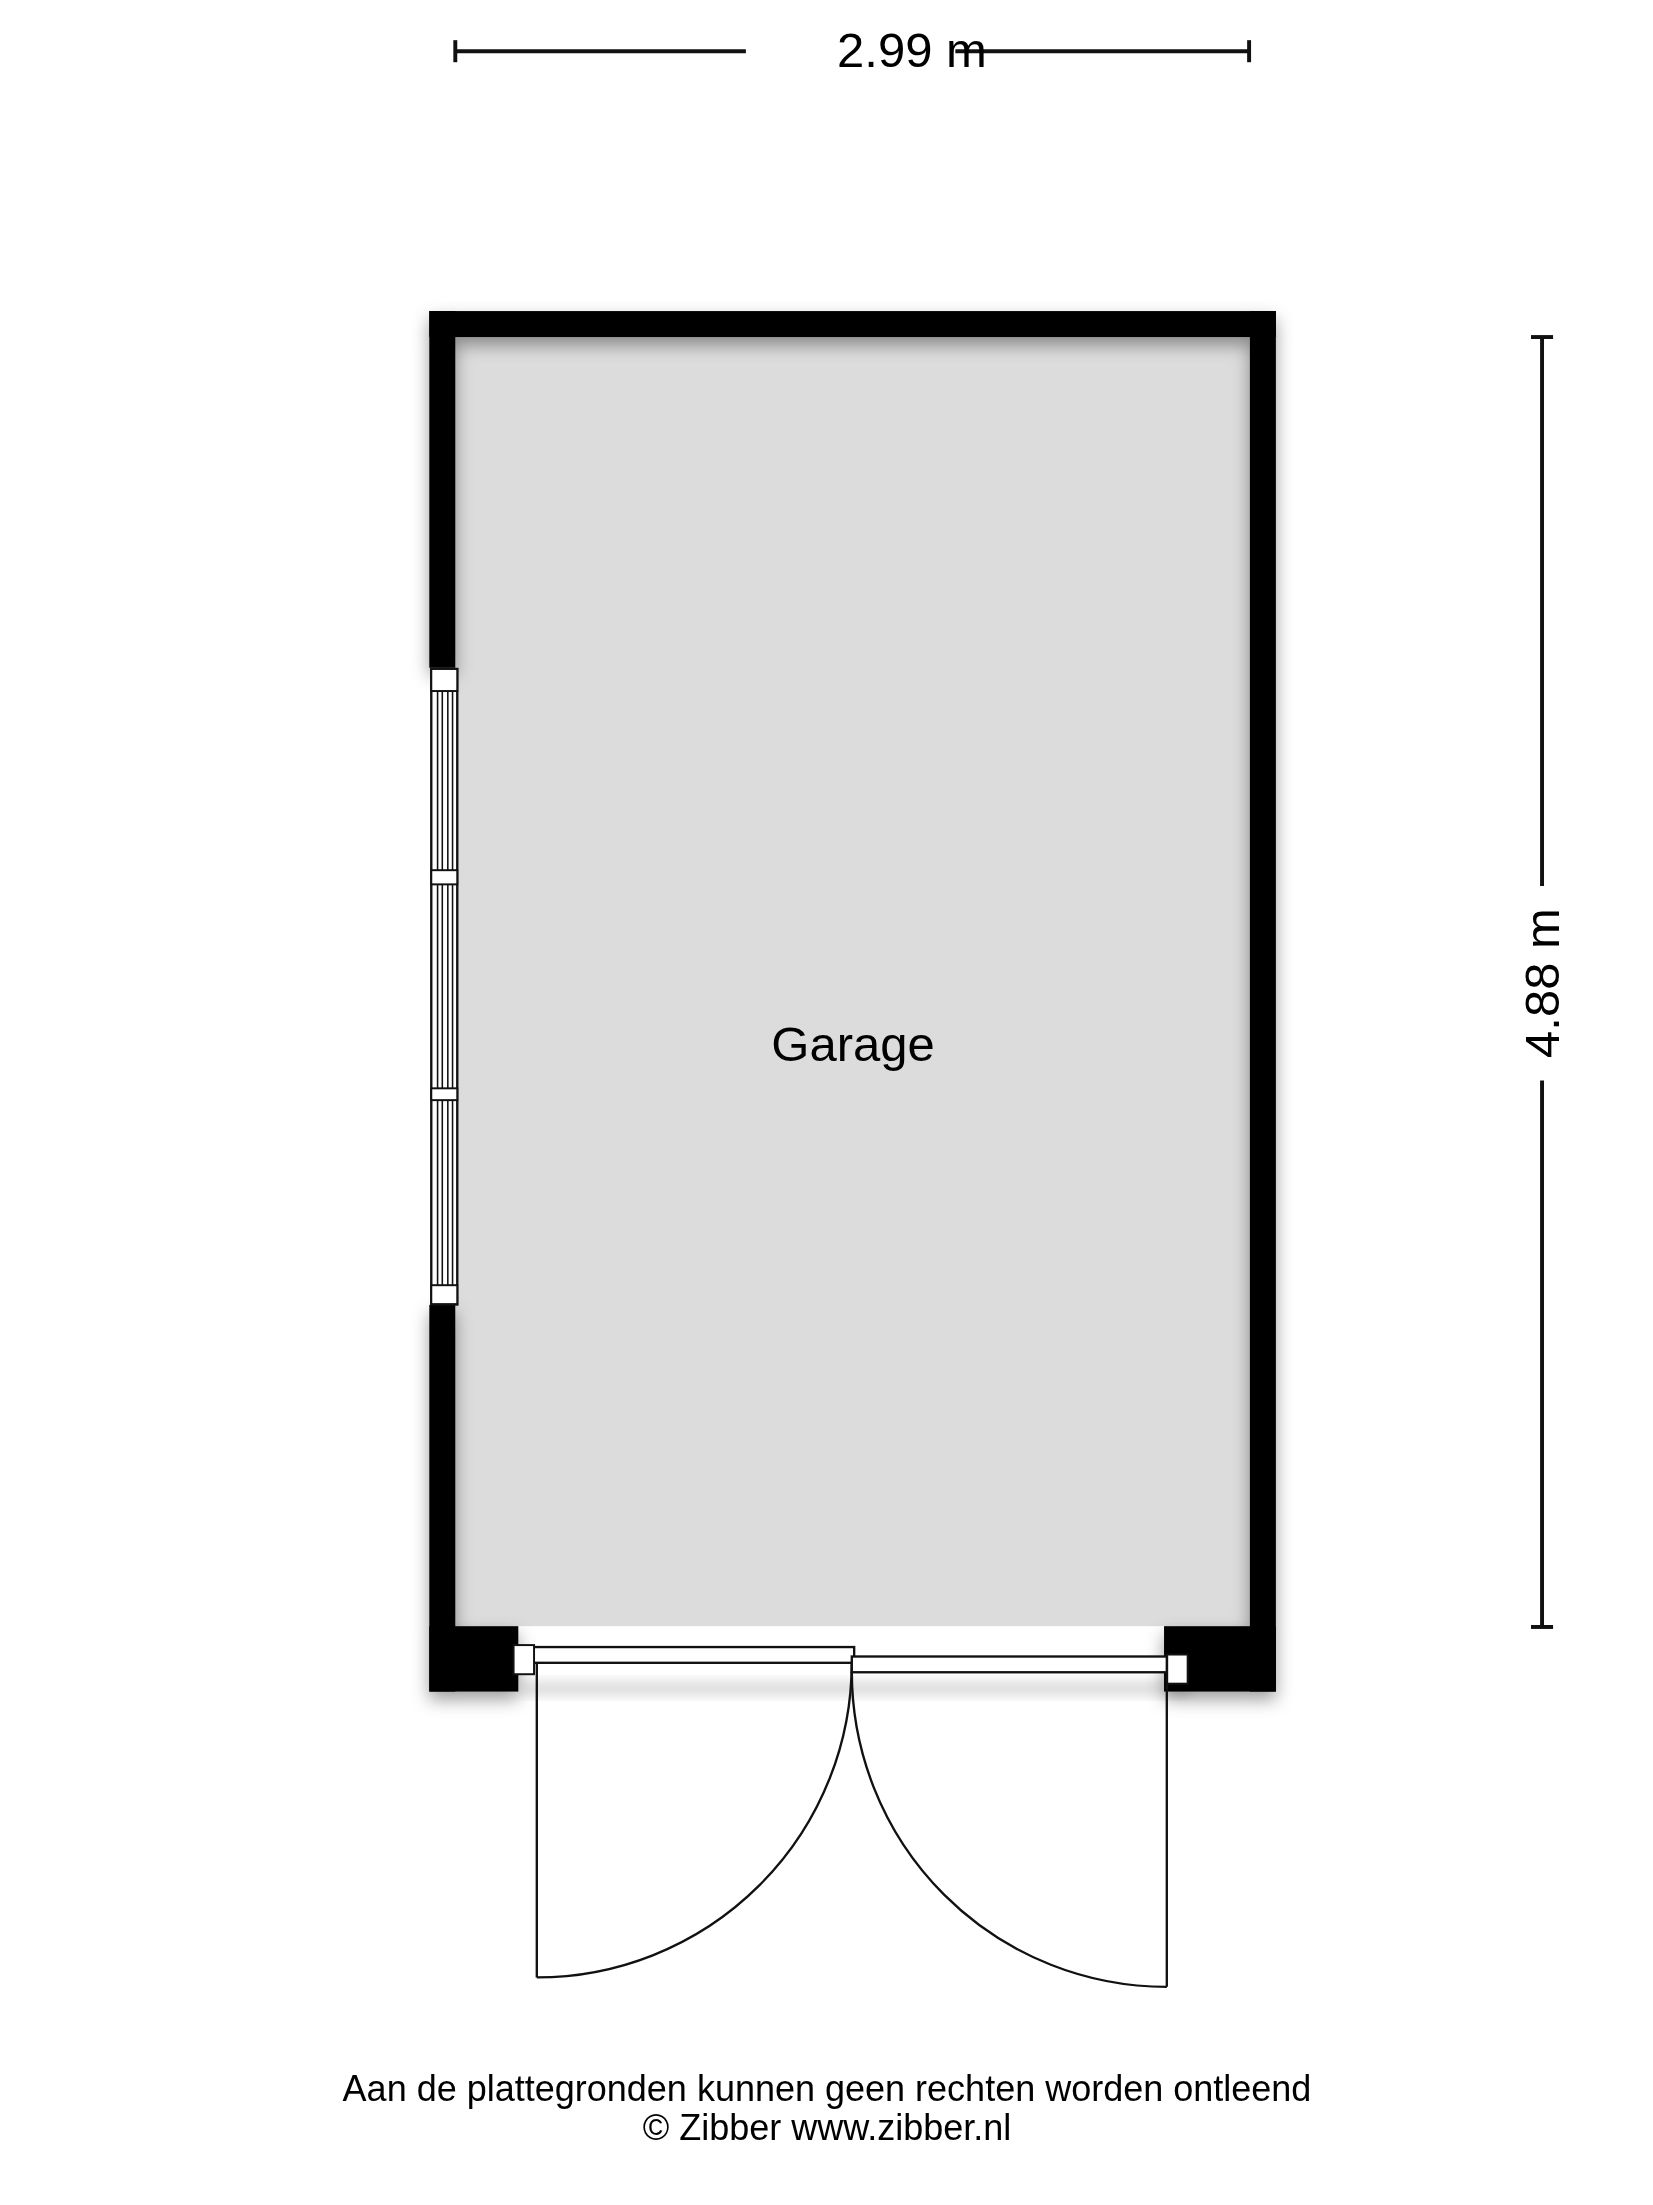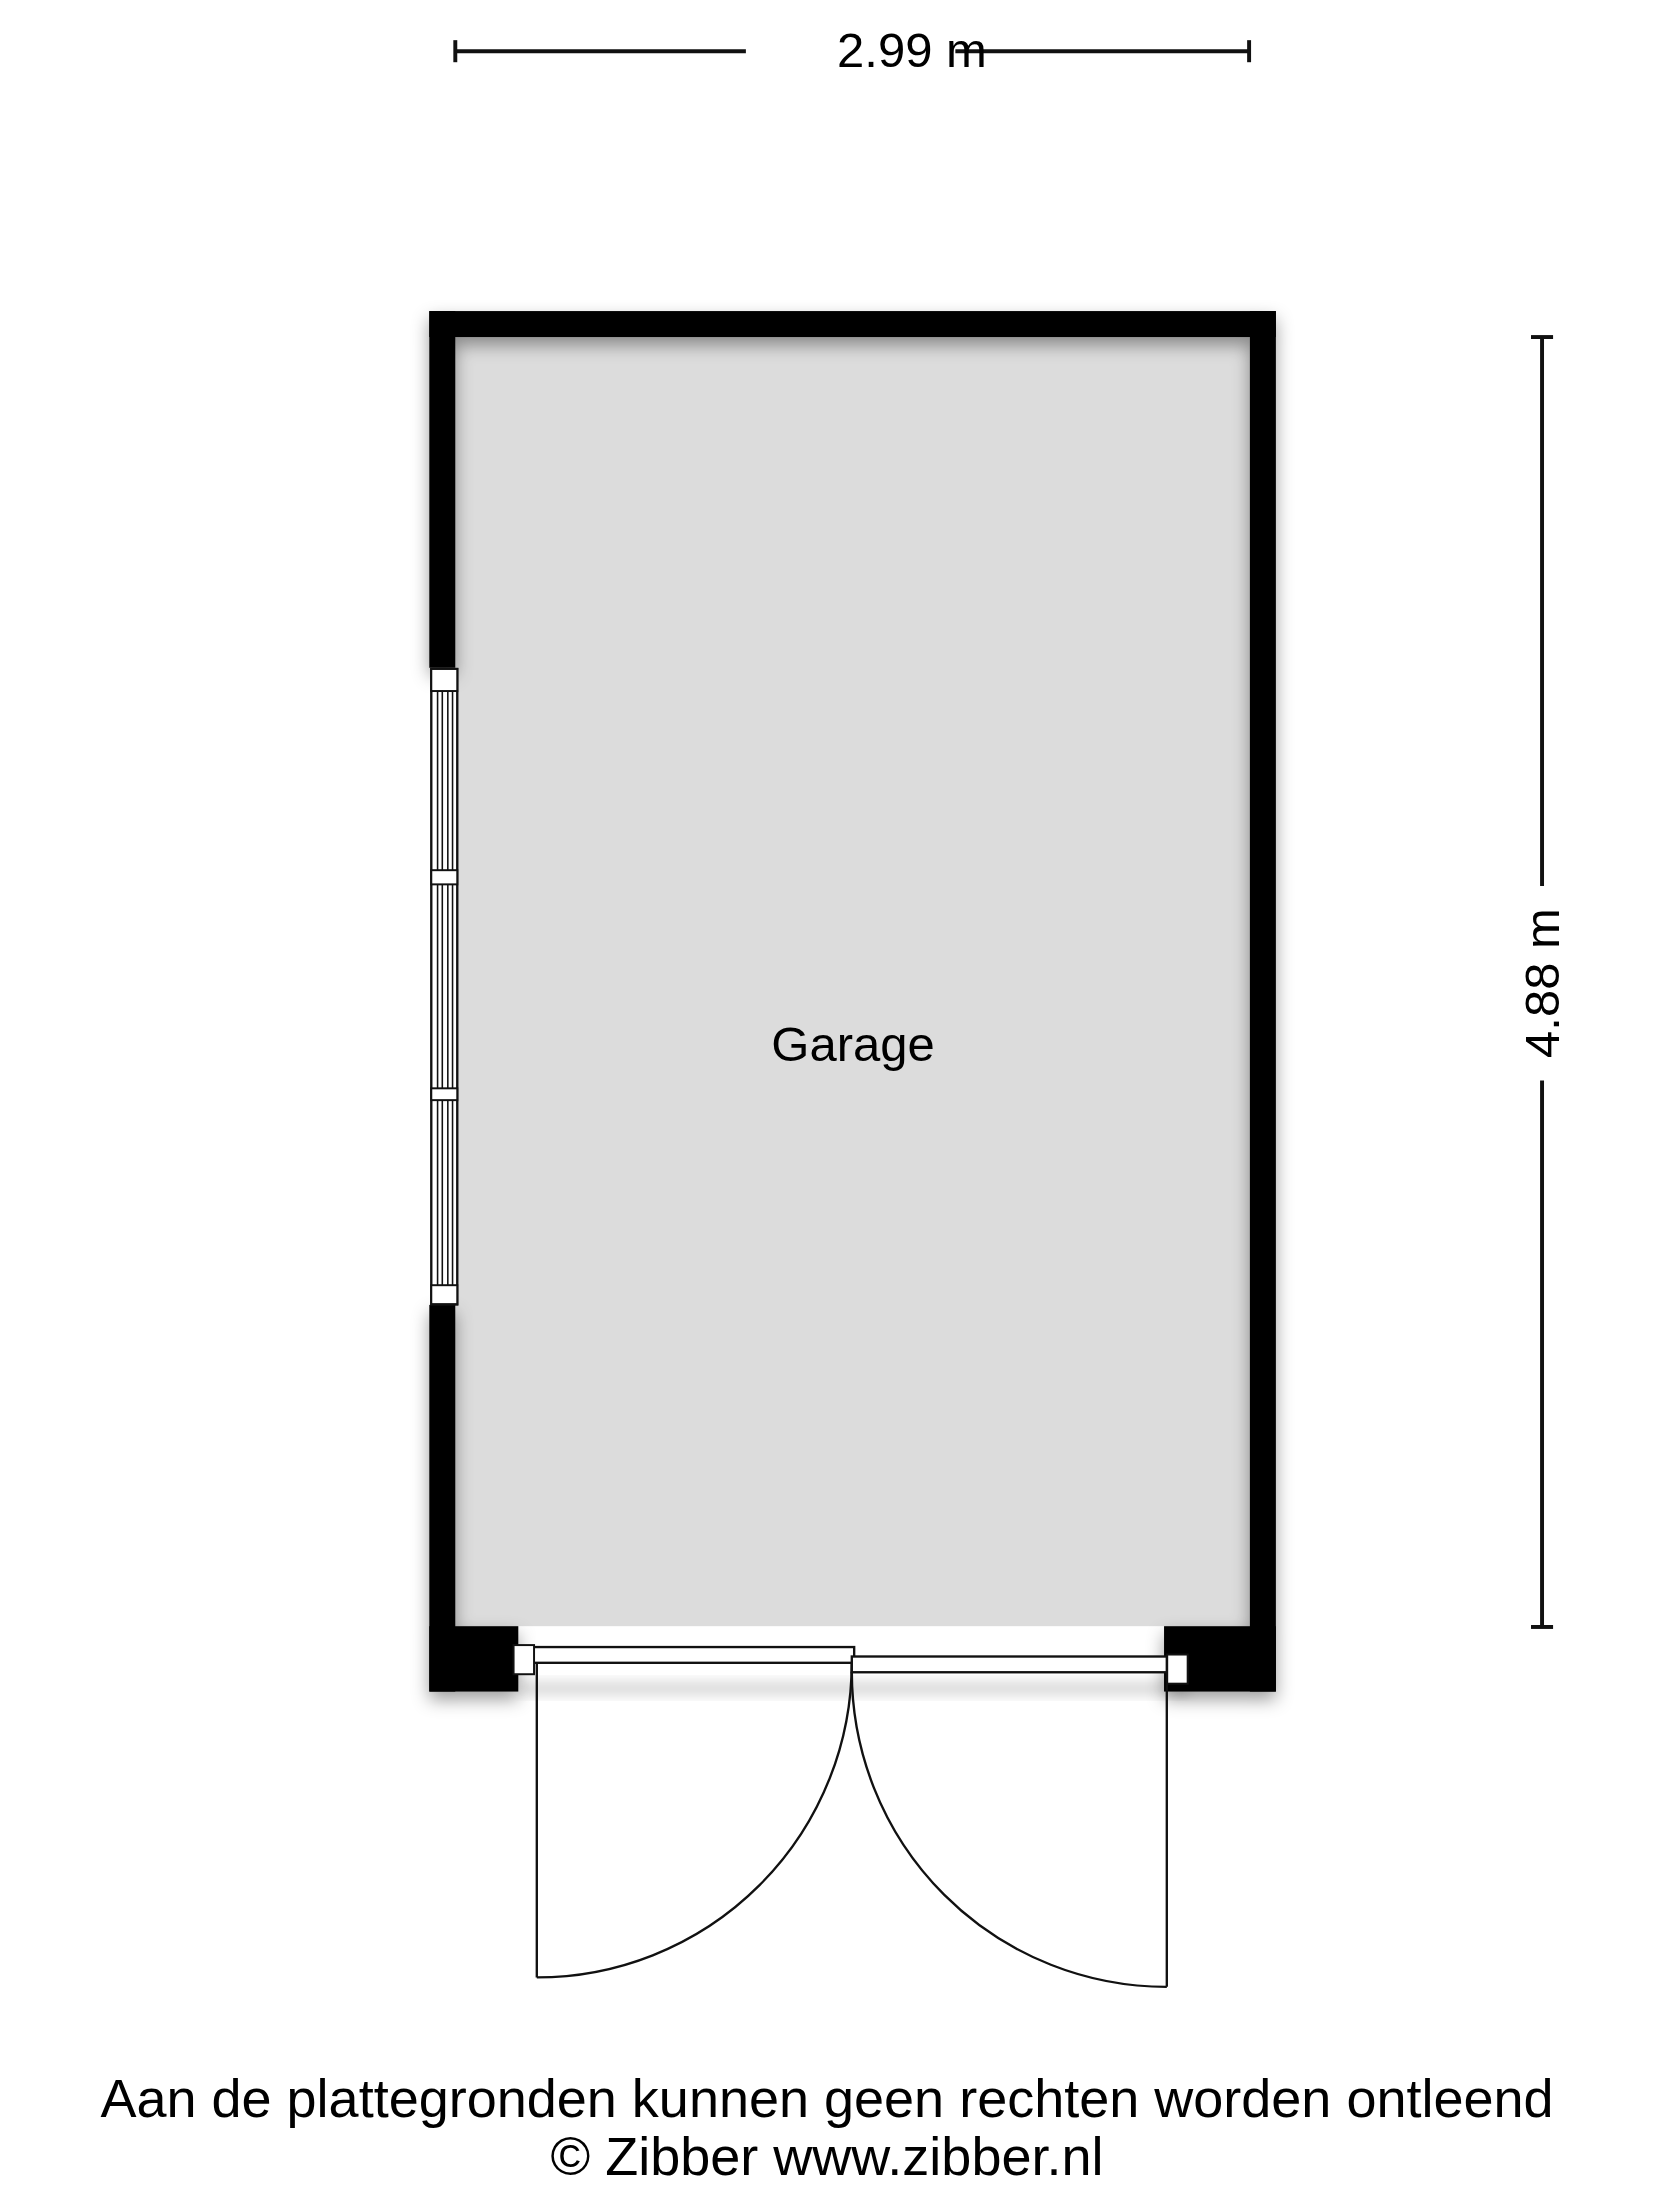--- a/index.html
+++ b/index.html
@@ -35,21 +35,21 @@
     line-height:1;
   }
   #room-label{left:853px;top:1044px;font-size:49px;}
   #width-dim-label{left:872px;top:50px;font-size:49px;margin-left:40px;}
   #height-dim-label{
     left:1542px;top:983px;font-size:49px;
     transform:translate(-50%,-50%) rotate(-90deg);
   }
   #footer{
     position:absolute;left:0;top:2070px;width:1654px;
-    text-align:center;font-size:54px;line-height:1.07;
+    text-align:center;font-size:36px;line-height:1.07;
   }
   #footer .footer-line{margin:0;}
 </style>
 </head>
 <body>
 
 <div id="canvas">
 
   <svg id="plan-svg" viewBox="0 0 2100 2800">
     <defs>

